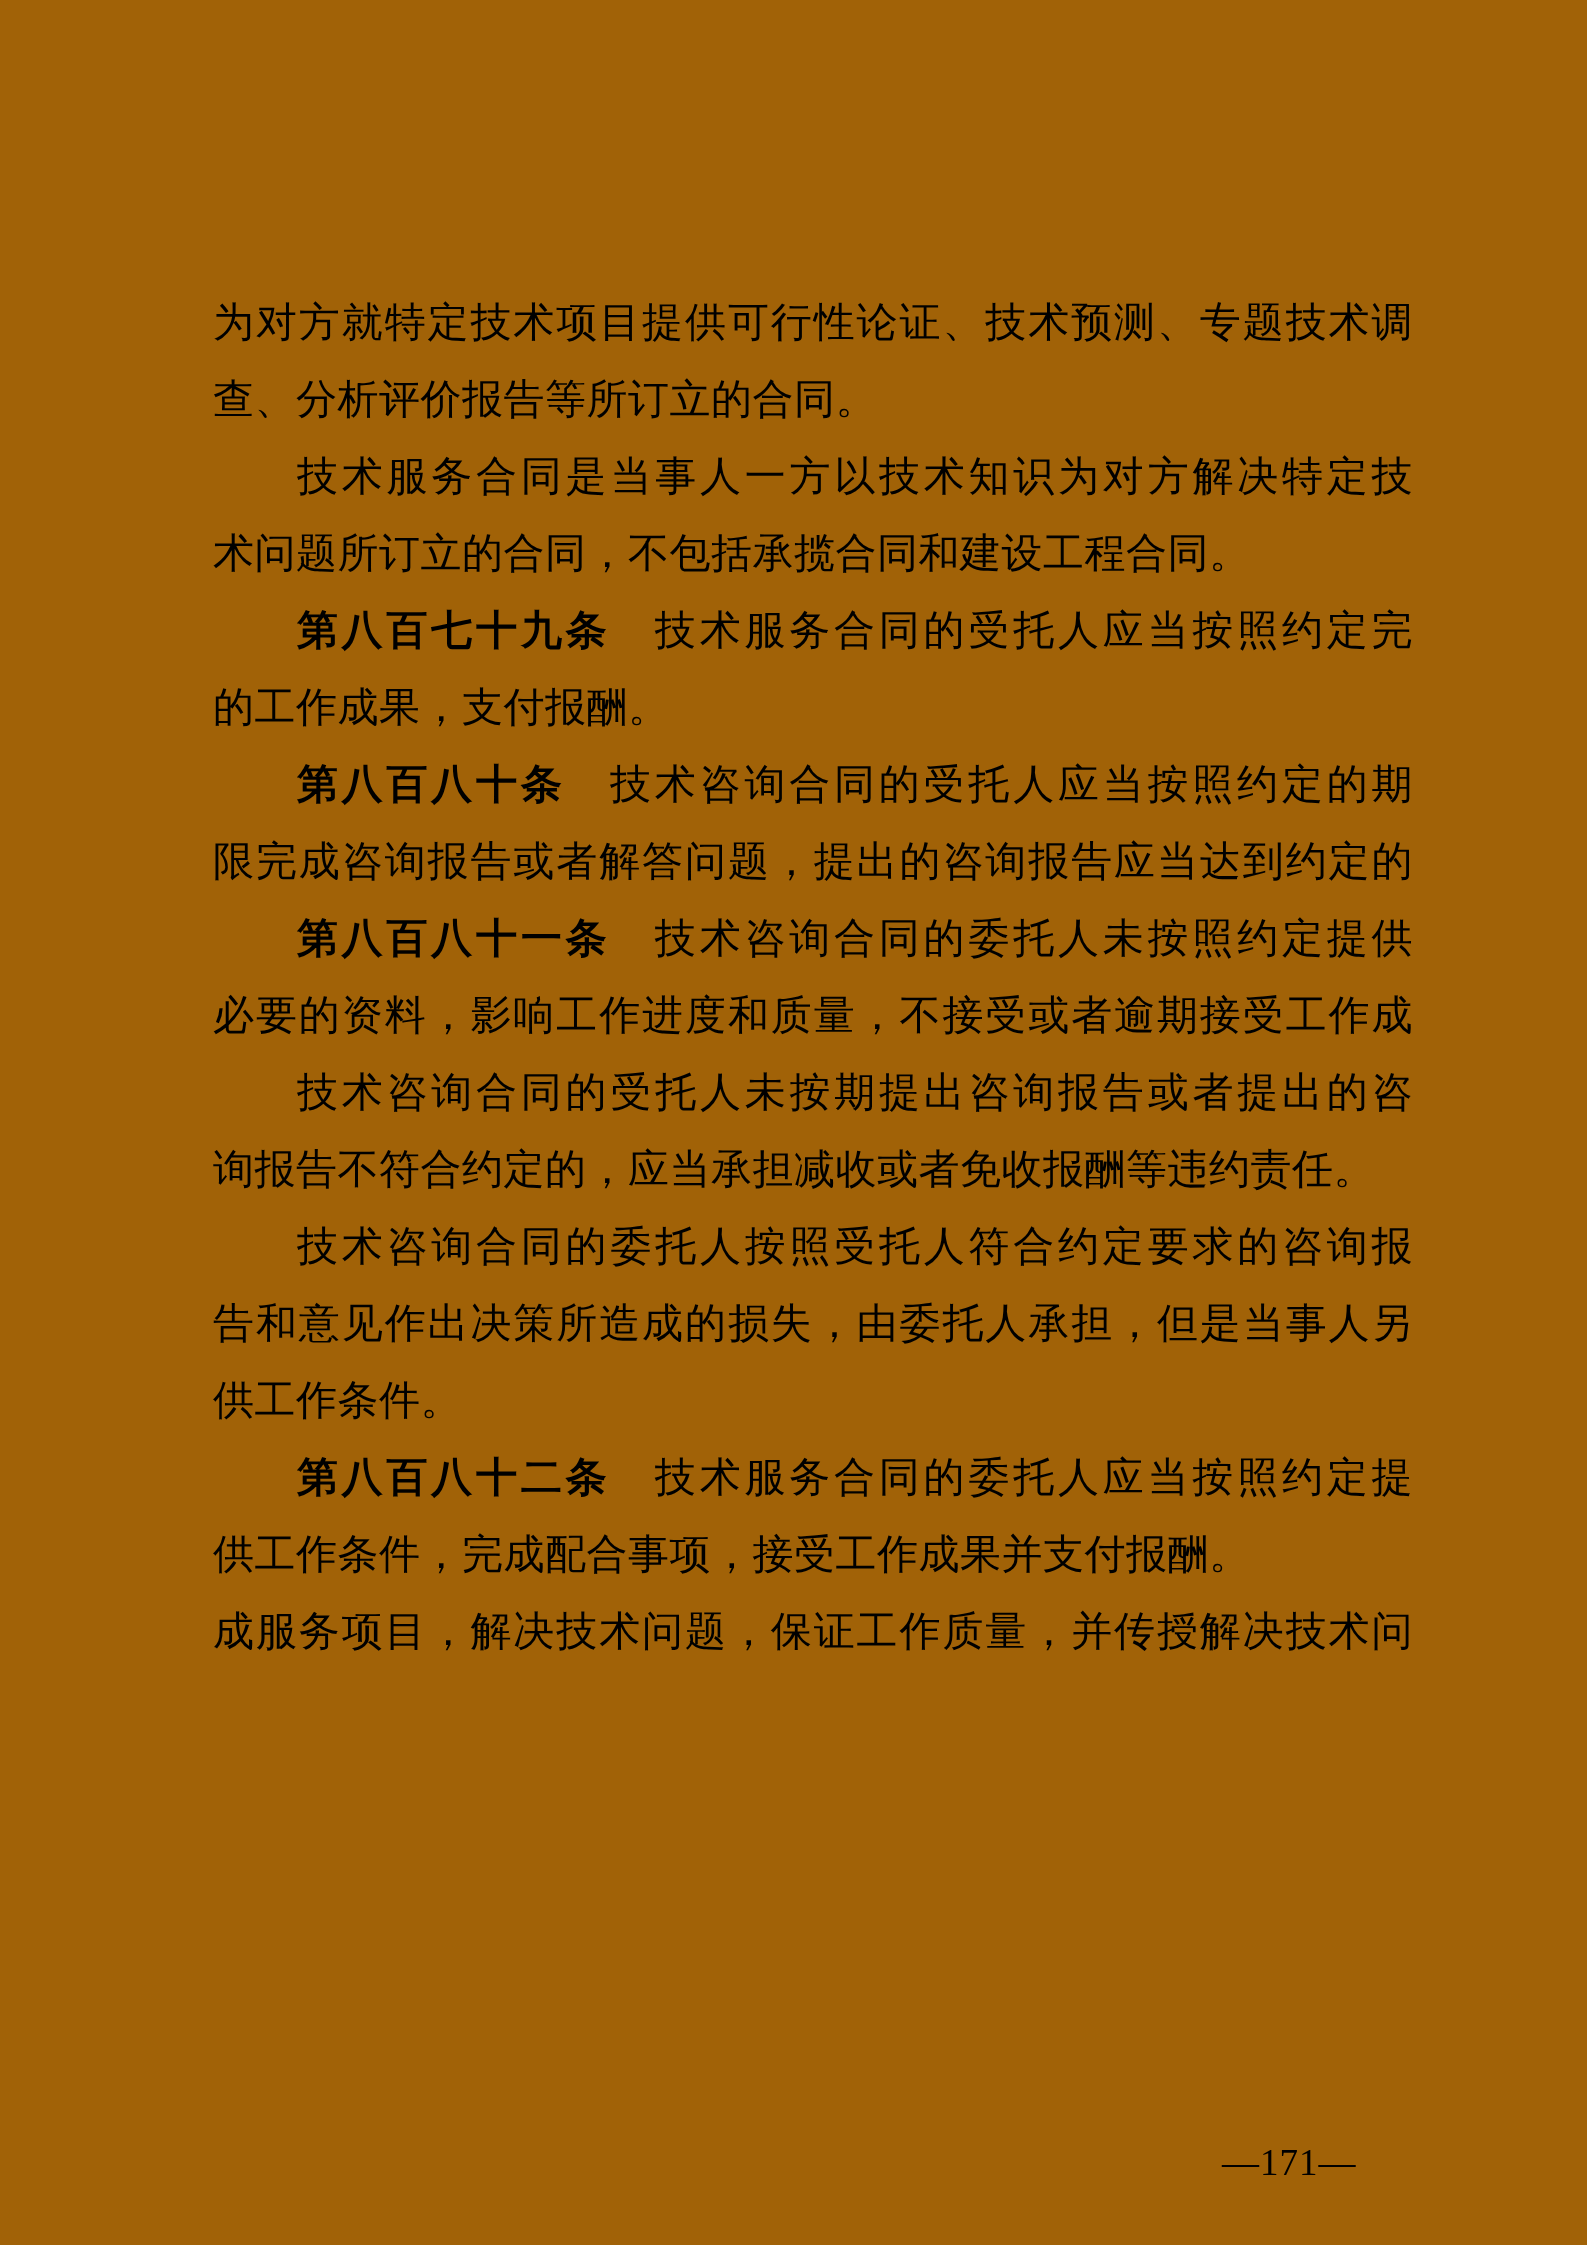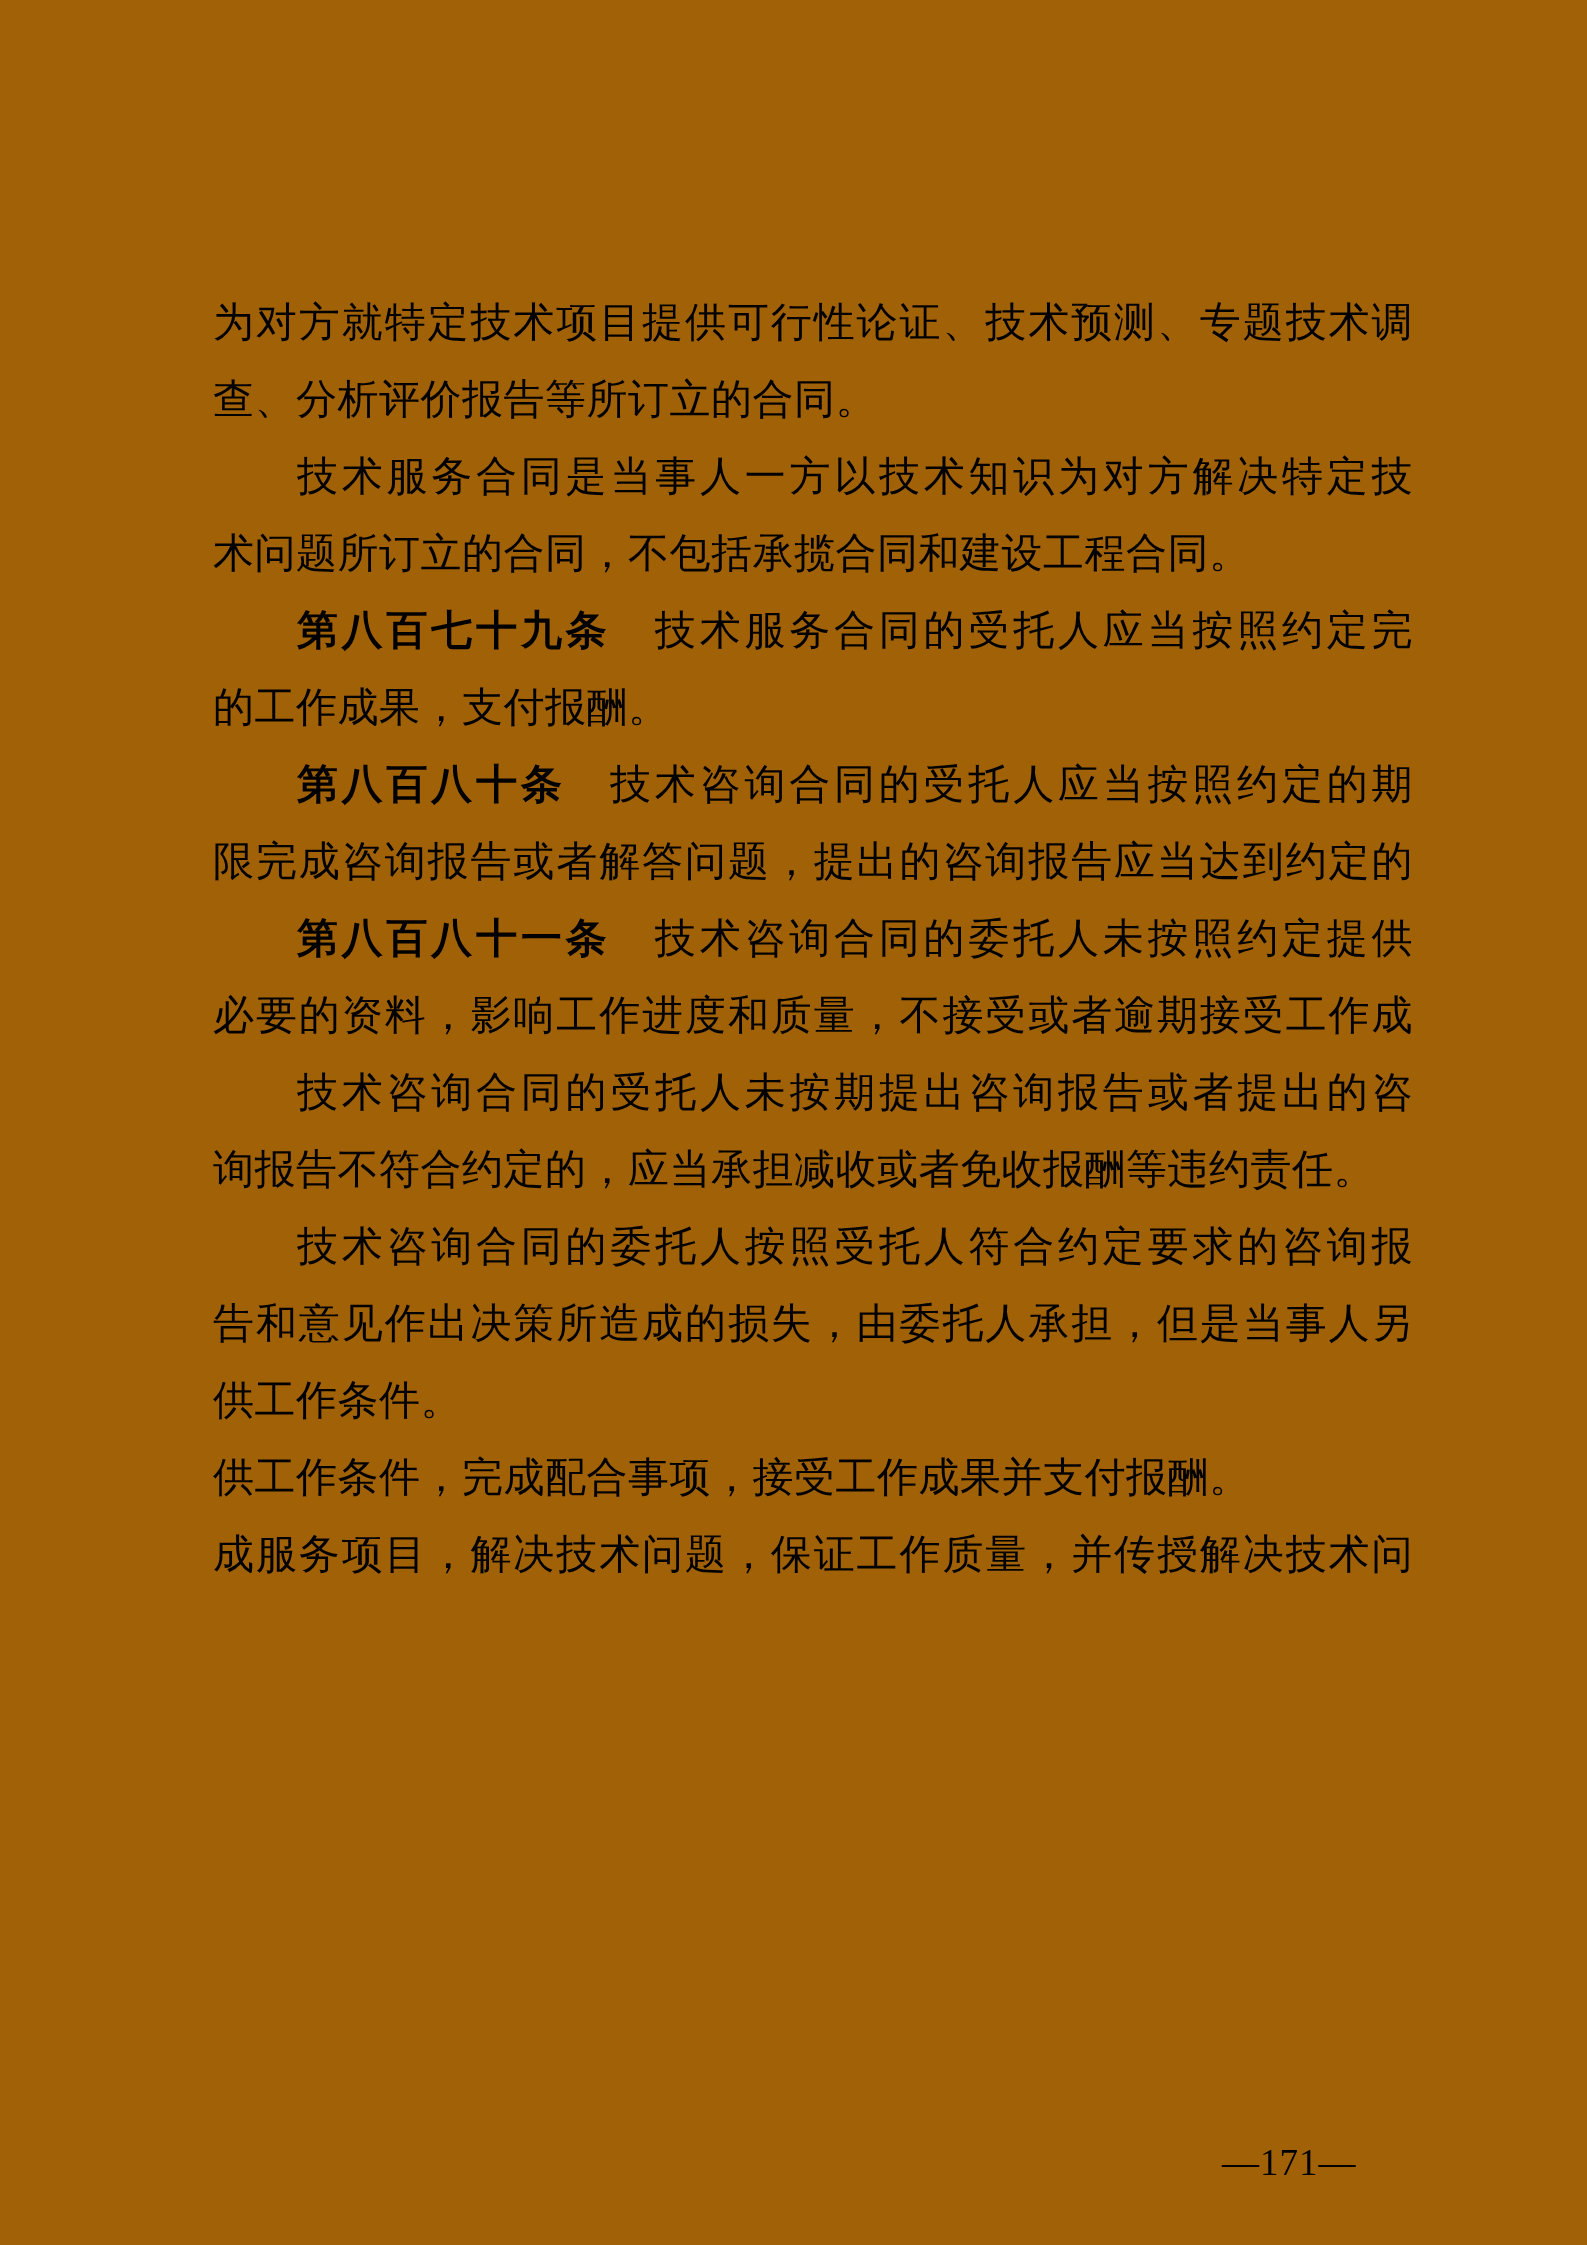--- a/index.html
+++ b/index.html
@@ -79,17 +79,18 @@
       <div class="line end"><span>的工作成果，支付报酬。</span></div>
       <div class="line fill indent"><span class="head">第八百八十条</span><span class="hgap"></span><span>技术咨询合同的受托人应当按照约定的期</span></div>
       <div class="line fill"><span>限完成咨询报告或者解答问题，提出的咨询报告应当达到约定的</span></div>
       <div class="line fill indent"><span class="head">第八百八十一条</span><span class="hgap"></span><span>技术咨询合同的委托人未按照约定提供</span></div>
       <div class="line fill"><span>必要的资料，影响工作进度和质量，不接受或者逾期接受工作成</span></div>
       <div class="line fill indent"><span>技术咨询合同的受托人未按期提出咨询报告或者提出的咨</span></div>
       <div class="line end"><span>询报告不符合约定的，应当承担减收或者免收报酬等违约责任。</span></div>
       <div class="line fill indent"><span>技术咨询合同的委托人按照受托人符合约定要求的咨询报</span></div>
       <div class="line fill"><span>告和意见作出决策所造成的损失，由委托人承担，但是当事人另</span></div>
       <div class="line end"><span>供工作条件。</span></div>
+      <div class="line fill indent"><span class="head">第八百八十二条</span><span class="hgap"></span><span>技术服务合同的委托人应当按照约定提</span></div>
       <div class="line end"><span>供工作条件，完成配合事项，接受工作成果并支付报酬。</span></div>
       <div class="line fill"><span>成服务项目，解决技术问题，保证工作质量，并传授解决技术问</span></div>
     </div>
   <div class="page-number">—171—</div>
 </div>
 
 </body></html>

